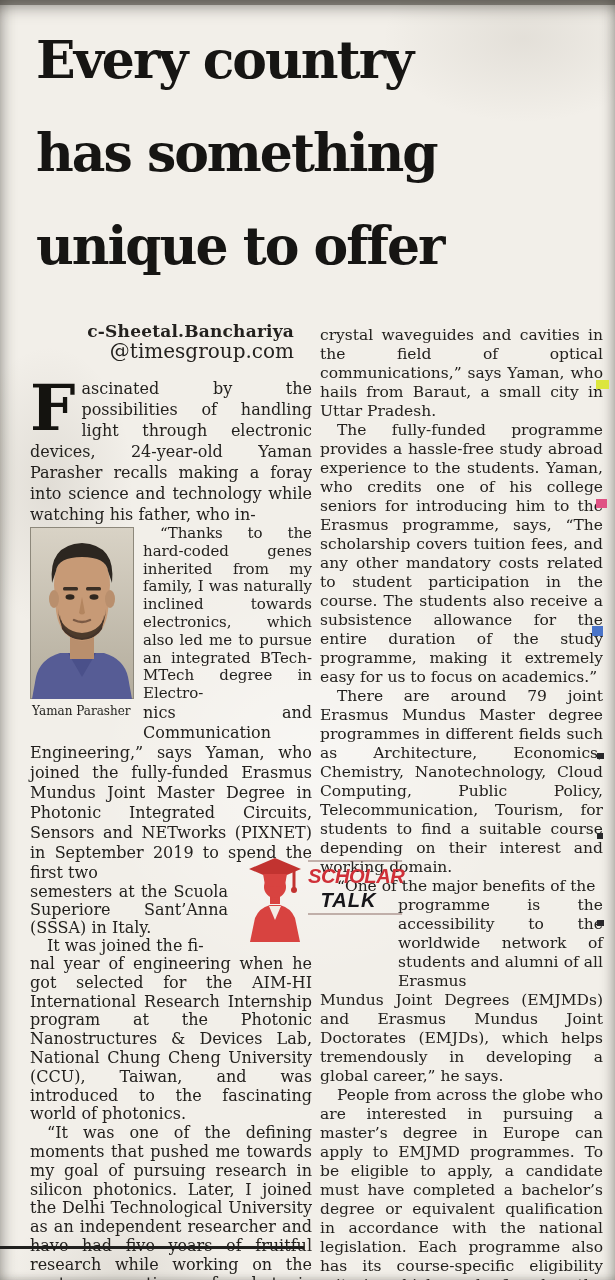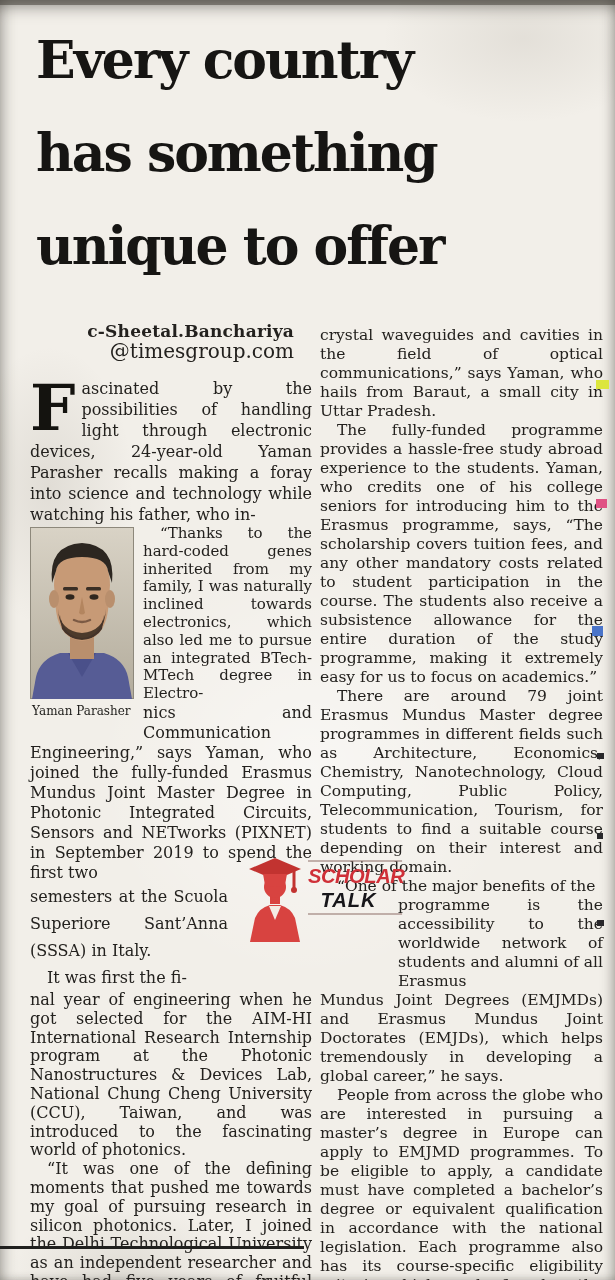--- a/index.html
+++ b/index.html
@@ -35,21 +35,21 @@
   .col-right{top:326px;left:320px;width:283px;font-size:15.5px;line-height:19px;}
   .dropcap{
     float:left;font-weight:bold;font-size:64px;line-height:56px;
     padding:2px 6px 0 0;color:#14130f;
   }
   .photo-block{font-size:15px;line-height:17.8px;}
   .photo-float{float:left;width:104px;margin:2px 9px 0 0;}
   .photo-float svg{display:block;width:104px;height:172px;}
   .photo-caption{font-size:12px;line-height:15px;padding:5px 0 6px 2px;text-align:left;color:#1d1c19;font-weight:500;}
   .blk-c{line-height:20px;}
-  .blk-narrow{width:198px;line-height:27px;}
+  .blk-narrow{width:198px;line-height:18px;}
   .blk-e{line-height:18.8px;}
   .rb2{padding-left:78px;box-sizing:border-box;}
   .badge{position:absolute;top:852px;left:244px;width:163px;height:92px;font-style:italic;}
   .badge .g-icon{position:absolute;left:2px;top:2px;width:58px;height:88px;}
   .badge .b-text{position:absolute;left:64px;top:6px;width:98px;transform:scaleX(.96);transform-origin:left;}
   .badge .rule{height:2px;background:rgba(150,120,115,.55);margin:2px 0;}
   .badge .t1{font-family:"Liberation Sans",sans-serif;font-weight:bold;font-size:21px;letter-spacing:-.5px;color:#cf3038;line-height:24px;}
   .badge .t2{font-family:"Liberation Sans",sans-serif;font-weight:bold;font-size:21px;letter-spacing:1px;color:#17161a;line-height:23px;padding-left:13px;}
   .bottom-rule{position:absolute;top:1246px;left:0;width:304px;height:3px;background:#20201e;}
   .cswm{position:absolute;top:1292px;left:6px;display:flex;align-items:center;font-family:"Liberation Sans",sans-serif;}
@@ -126,21 +126,21 @@
       </div>
       <p class="ind">“Thanks to the hard-coded genes inherited from my family, I was naturally inclined towards electronics, which also led me to pursue an integrated BTech-MTech degree in Electro-</p>
     </div>
 
     <div class="blk-c">
       <p>nics and Communication Engineering,” says Yaman, who joined the fully-funded Erasmus Mundus Joint Master Degree in Photonic Integrated Circuits, Sensors and NETworks (PIXNET) in September 2019 to spend the first two</p>
     </div>
 
     <div class="blk-narrow">
       <p>semesters at the Scuola Superiore Sant’Anna (SSSA) in Italy.</p>
-      <p class="ind">It was first the fi-</p>
+      <p class="ind">It was joined the fi-</p>
     </div>
 
     <div class="blk-e">
       <p>nal year of engineering when he got selected for the AIM-HI International Research Internship program at the Photonic Nanostructures &amp; Devices Lab, National Chung Cheng University (CCU), Taiwan, and was introduced to the fascinating world of photonics.</p>
       <p class="ind">“It was one of the defining moments that pushed me towards my goal of pursuing research in silicon photonics. Later, I joined the Delhi Technological University as an independent researcher and have had five years of fruitful research while working on the next generation of photonic devices, such as photonic</p>
     </div>
   </div>
 
   <div class="col col-right">
     <div>

